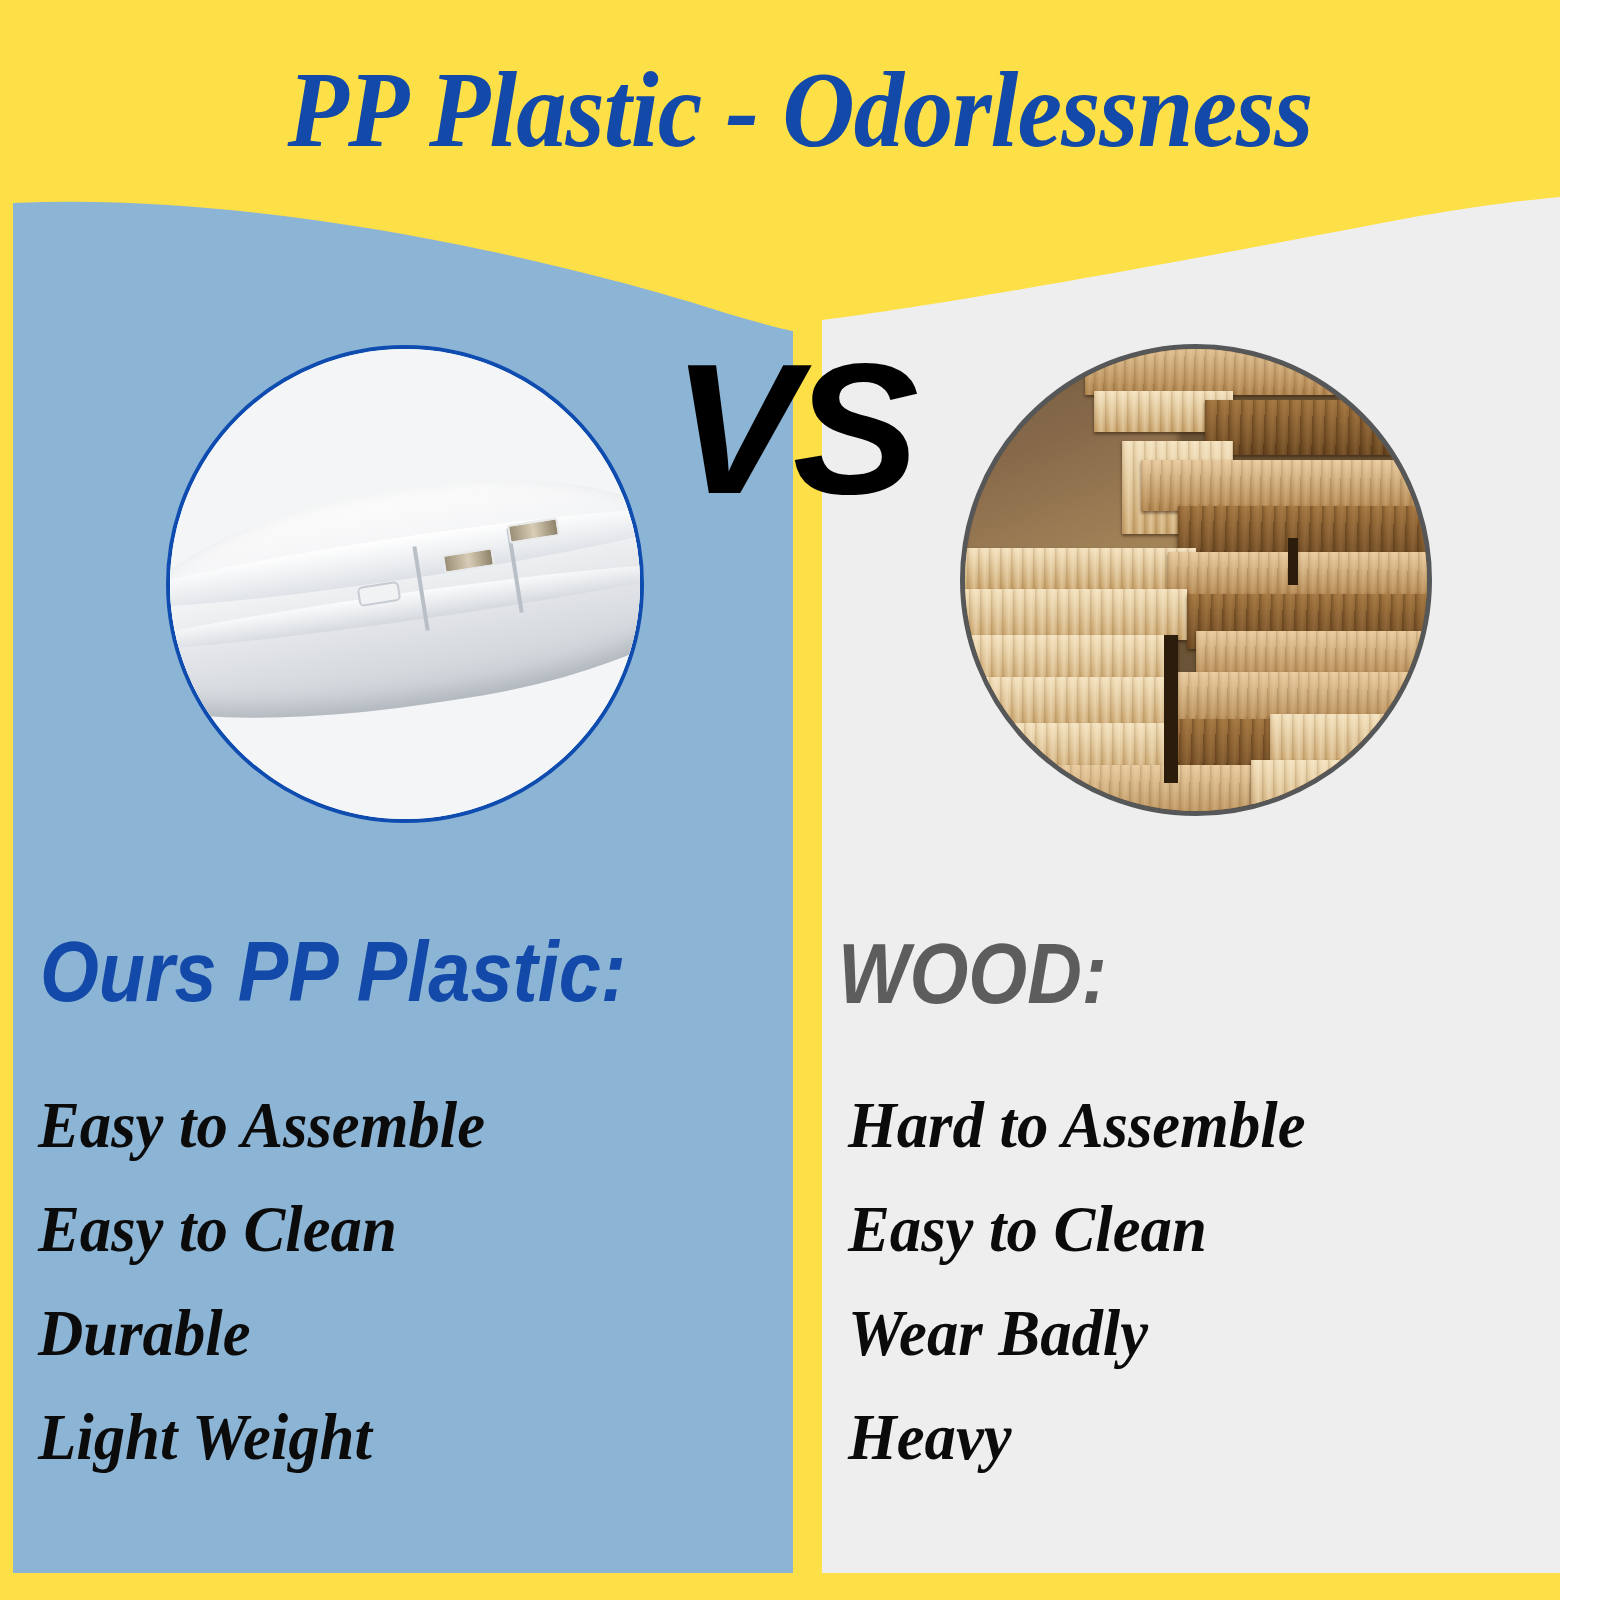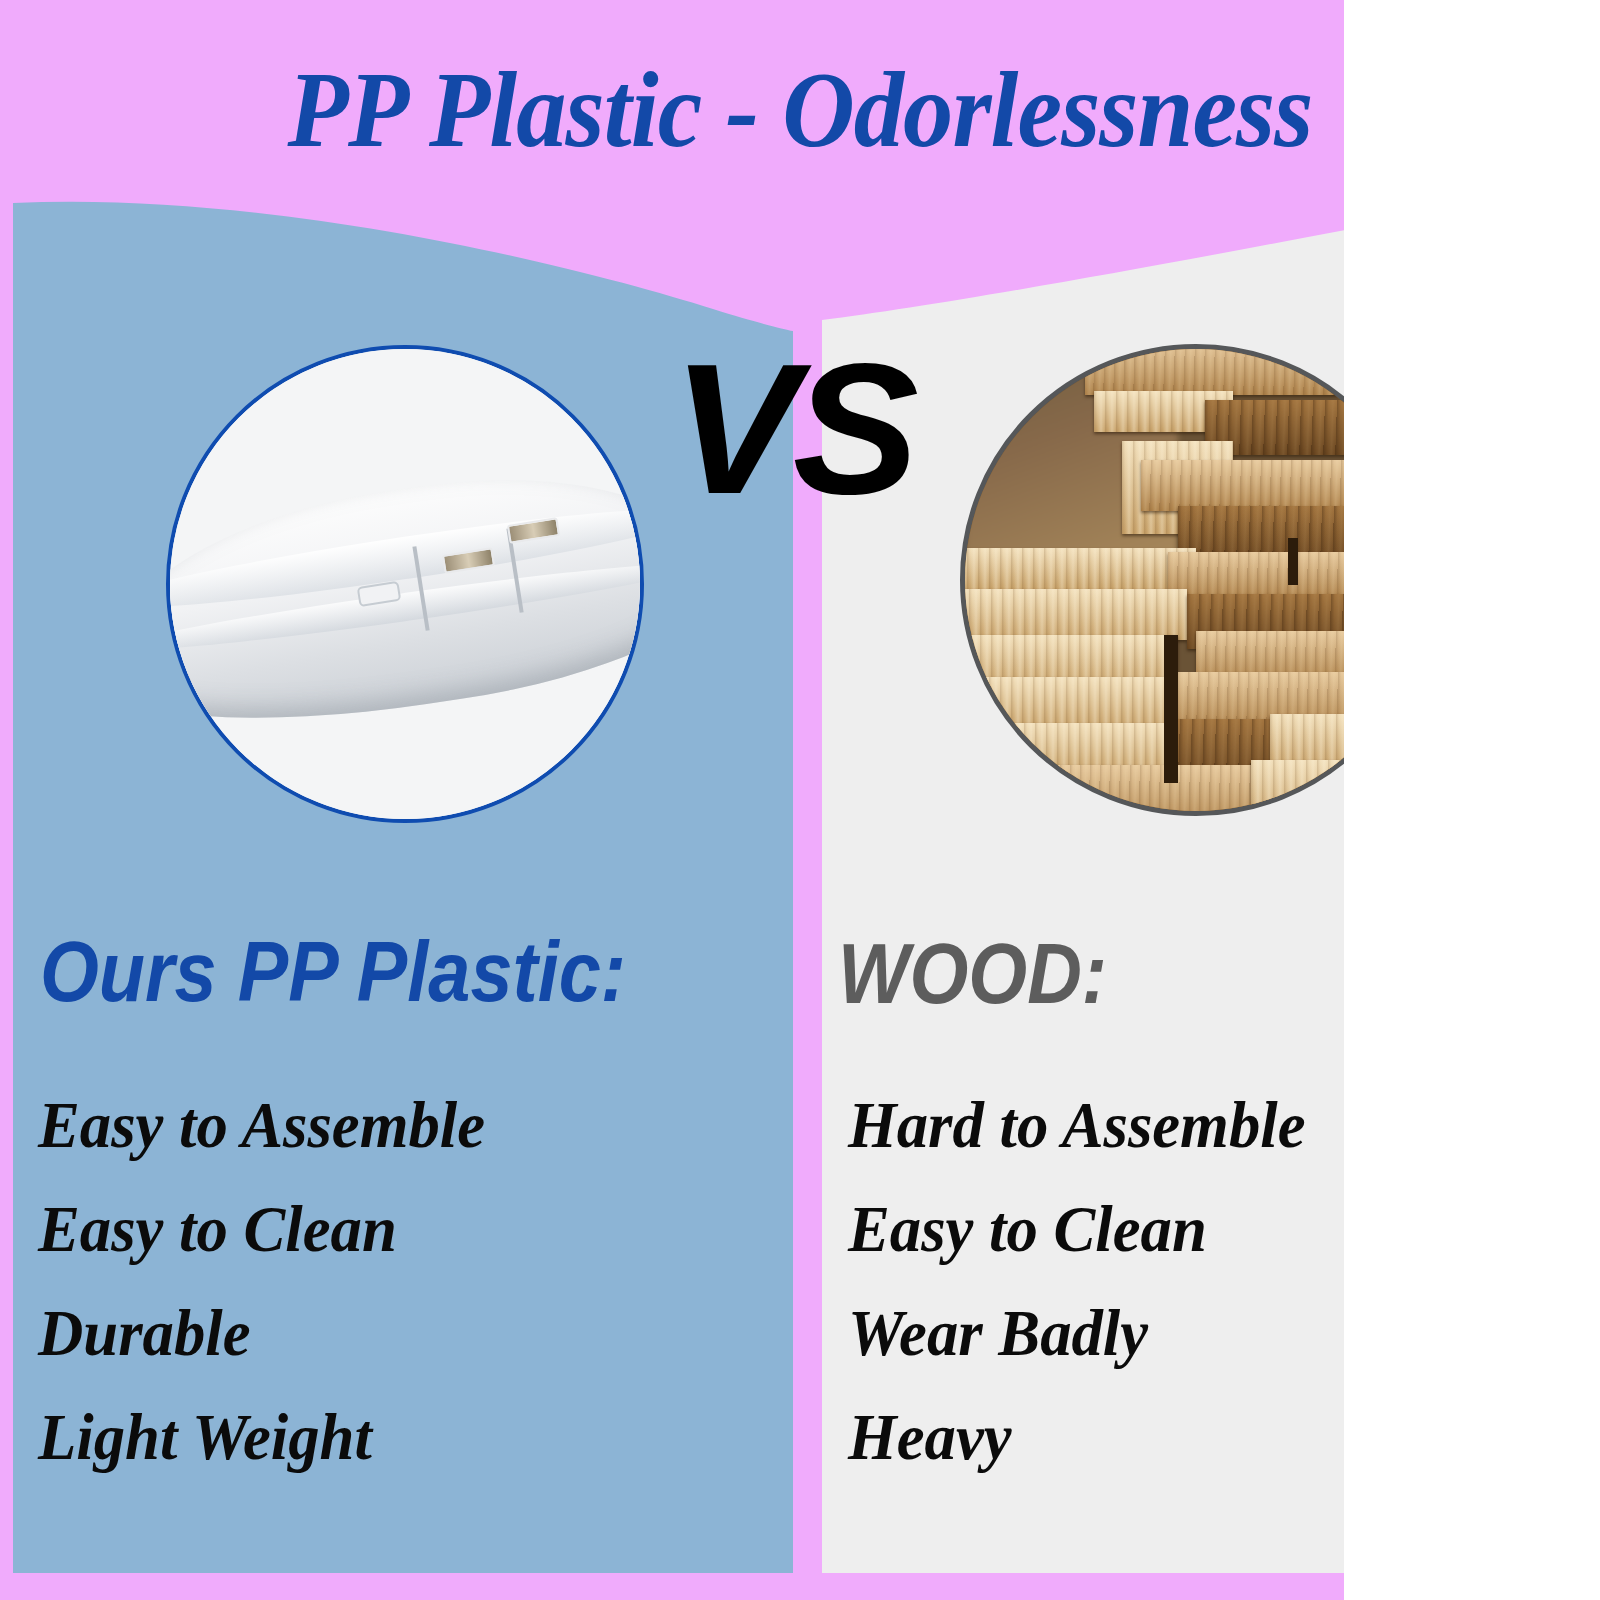--- a/index.html
+++ b/index.html
@@ -7,23 +7,23 @@
     margin: 0;
     padding: 0;
     background: #ffffff;
   }
   body {
     font-family: "Liberation Sans", sans-serif;
   }
 
   #stage {
     position: relative;
-    width: 1344px;
+    width: 1560px;
     height: 1600px;
-    background: #f0abfc;
+    background: #fde047;
     overflow: hidden;
   }
 
   
   #title {
     position: absolute;
     left: 0;
     top: 52px;
     width: 1600px;
     text-align: center;

